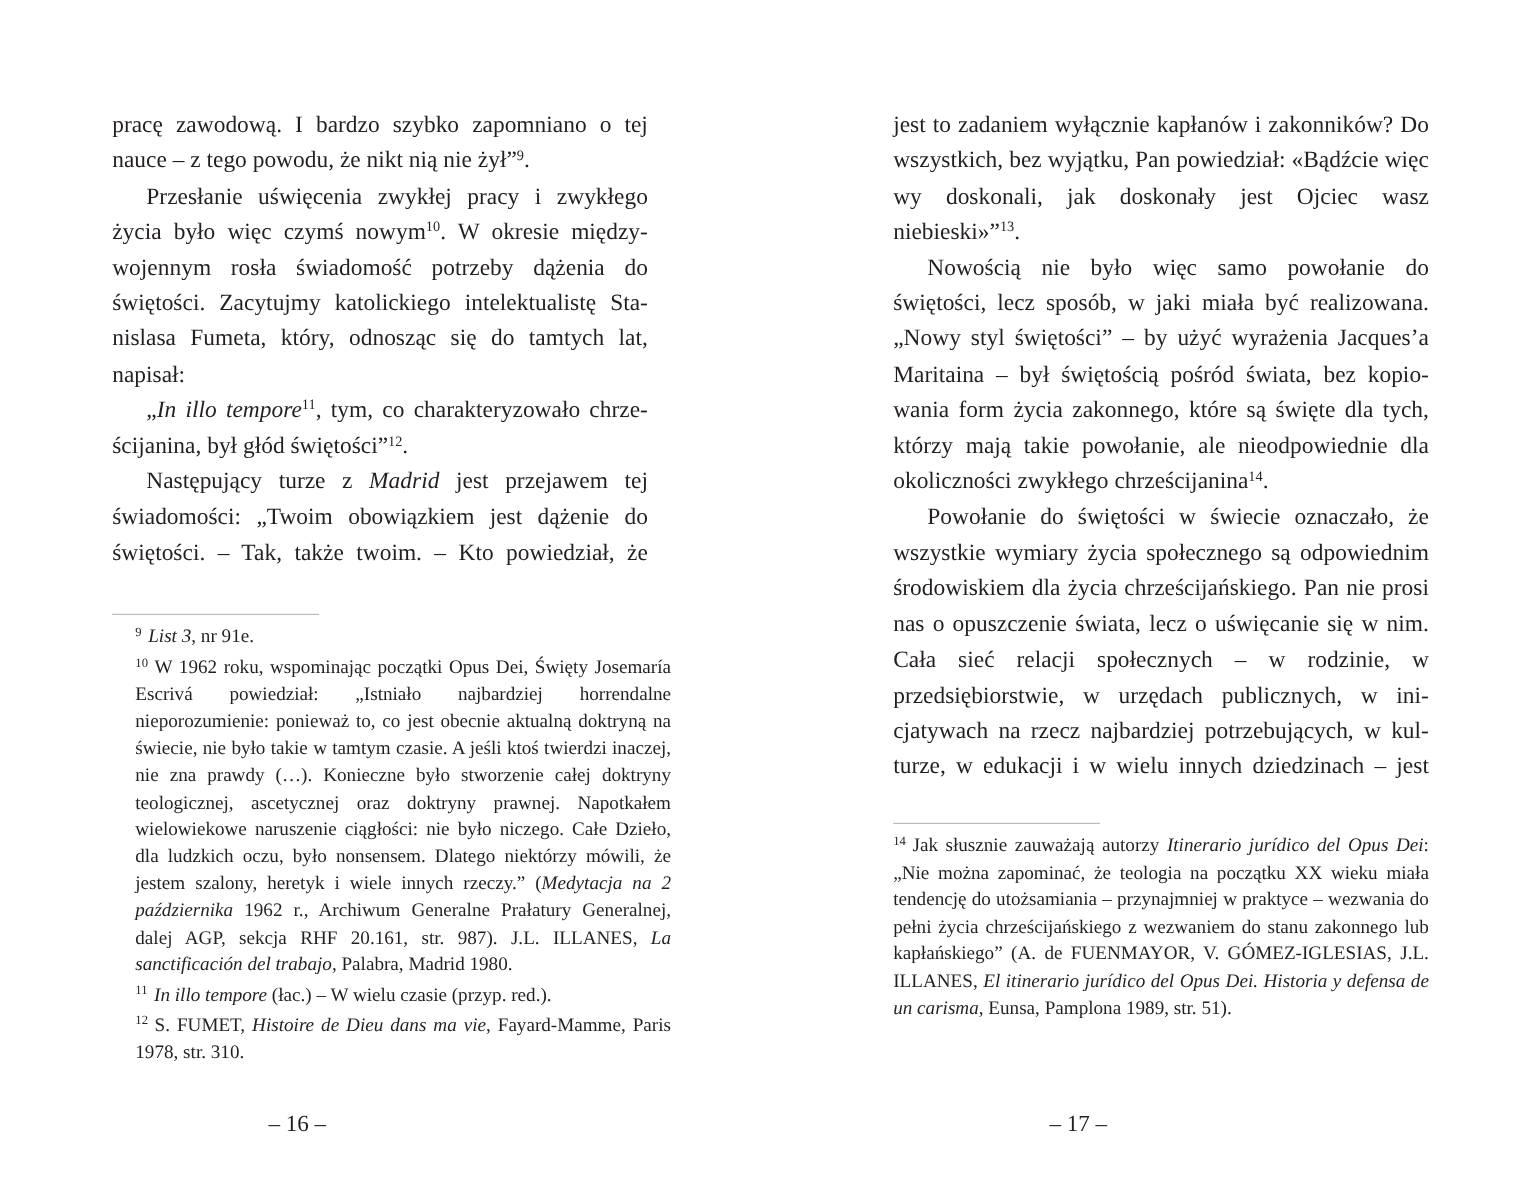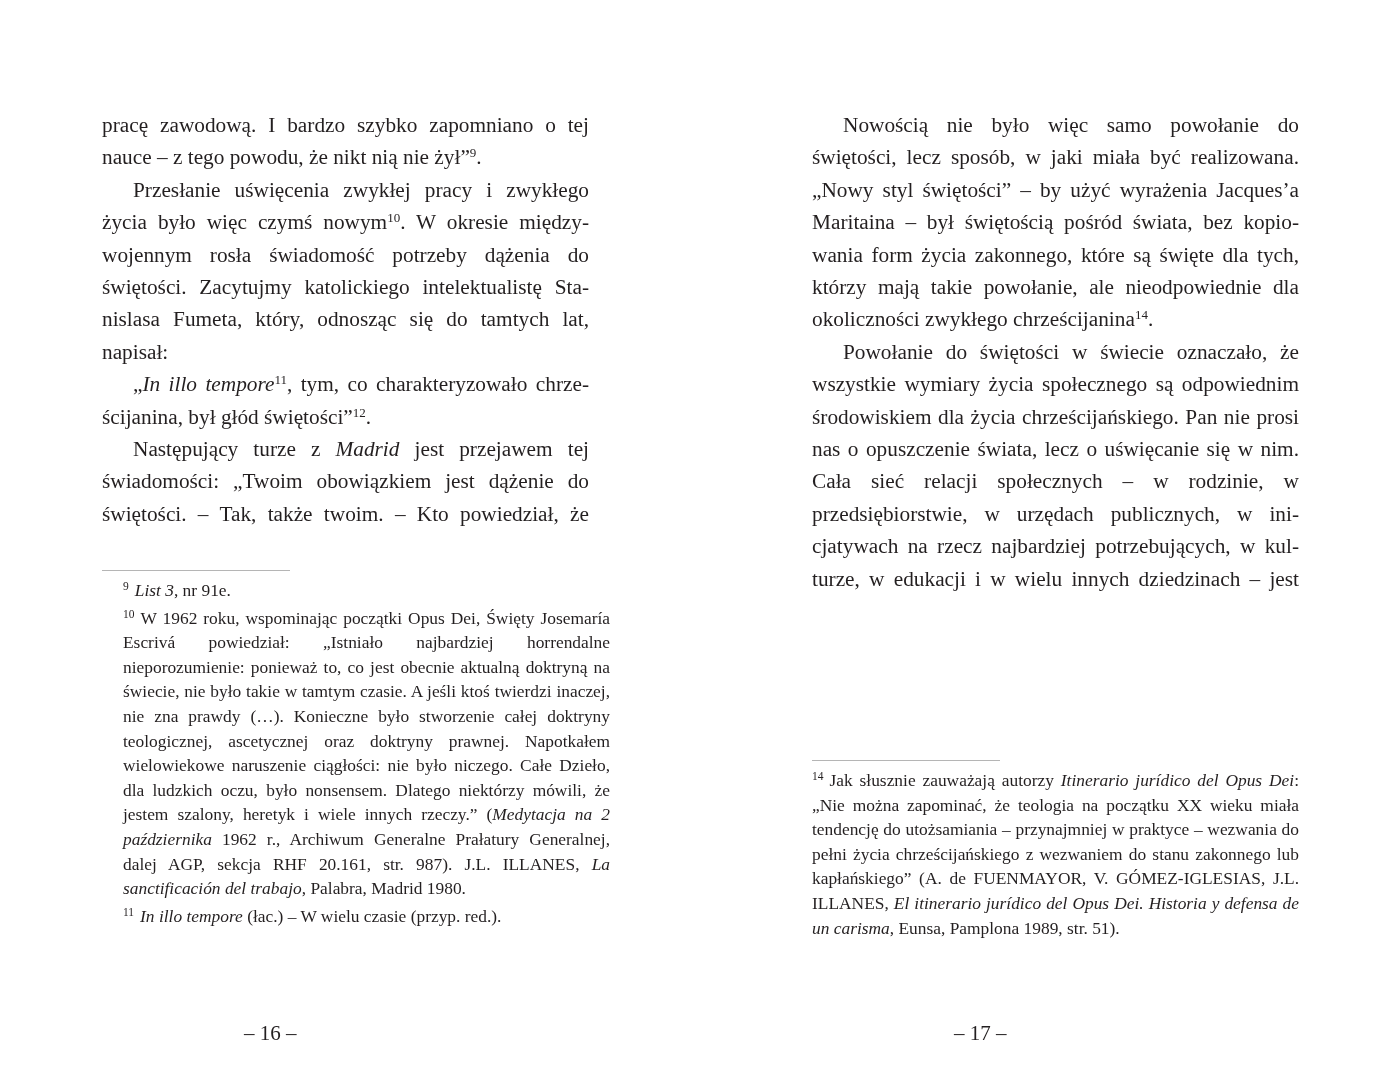--- a/index.html
+++ b/index.html
@@ -10,21 +10,21 @@
     body {
       width: 1400px;
       height: 1077px;
       position: relative;
       overflow: hidden;
       font-family: "Liberation Serif", "DejaVu Serif", serif;
       color: #231f20;
     }
     .page {
       position: absolute;
-      top: 12px;
+      top: 0;
       width: 700px;
       height: 787px;
     }
     .page.left { left: 0; }
     .page.right { left: 700px; }
 
     .body-text {
       position: absolute;
       width: 487px;
       font-size: 21.3px;
@@ -101,27 +101,29 @@
     <p class="indent"><span>„</span><em>In illo tempore</em><sup class="fn">11</sup><span>, tym, co charakteryzowało chrze­ścijanina, był głód świętości”</span><sup class="fn">12</sup><span>.</span></p>
     <p class="indent justify-all"><span>Następujący turze z </span><em>Madrid</em><span> jest przejawem tej świadomości: „Twoim obowiązkiem jest dążenie do świętości. – Tak, także twoim. – Kto powiedział, że</span></p>
   </div>
 
   <div class="fn-rule"></div>
 
   <div class="footnotes">
     <p class="footnote last-left"><span class="fn-num">9</span><em>List 3</em><span>, nr 91e.</span></p>
     <p class="footnote last-left"><span class="fn-num">10</span><span>W 1962 roku, wspominając początki Opus Dei, Święty Josemaría Escrivá powiedział: „Istniało najbardziej horrendalne nieporozumienie: ponieważ to, co jest obecnie aktualną doktryną na świecie, nie było takie w tamtym czasie. A jeśli ktoś twierdzi inaczej, nie zna prawdy (…). Konieczne było stworzenie całej doktryny teologicznej, ascetycznej oraz doktryny prawnej. Napotkałem wielowiekowe naruszenie ciągłości: nie było niczego. Całe Dzieło, dla ludzkich oczu, było nonsensem. Dlatego niektórzy mówili, że jestem szalony, heretyk i wiele innych rzeczy.” (</span><em>Medytacja na 2 października</em><span> 1962 r., Archiwum Generalne Prałatury Generalnej, dalej AGP, sekcja RHF 20.161, str. 987). J.L. ILLANES, </span><em>La sanctificación del trabajo</em><span>, Palabra, Madrid 1980.</span></p>
     <p class="footnote last-left"><span class="fn-num">11</span><em>In illo tempore</em><span> (łac.) – W wielu czasie (przyp. red.).</span></p>
+    <p class="footnote last-left"><span class="fn-num">12</span><span>S. FUMET, </span><em>Histoire de Dieu dans ma vie</em><span>, Fayard-Mamme, Paris 1978, str. 310.</span></p>
   </div>
 
   <div class="page-number">– 16 –</div>
 </div>
 
 <div class="page right">
   <div class="body-text">
+    <p class="noindent"><span>jest to zadaniem wyłącznie kapłanów i zakonników? Do wszystkich, bez wyjątku, Pan powiedział: «Bądź­cie więc wy doskonali, jak doskonały jest Ojciec wasz niebieski»”</span><sup class="fn">13</sup><span>.</span></p>
     <p class="indent"><span>Nowością nie było więc samo powołanie do świętości, lecz sposób, w jaki miała być realizowana. „Nowy styl świętości” – by użyć wyrażenia Jacques’a Maritaina – był świętością pośród świata, bez kopio­wania form życia zakonnego, które są święte dla tych, którzy mają takie powołanie, ale nieodpowiednie dla okoliczności zwykłego chrześcijanina</span><sup class="fn">14</sup><span>.</span></p>
     <p class="indent justify-all"><span>Powołanie do świętości w świecie oznaczało, że wszystkie wymiary życia społecznego są odpowied­nim środowiskiem dla życia chrześcijańskiego. Pan nie prosi nas o opuszczenie świata, lecz o uświęcanie się w nim. Cała sieć relacji społecznych – w rodzinie, w przedsiębiorstwie, w urzędach publicznych, w ini­cjatywach na rzecz najbardziej potrzebujących, w kul­turze, w edukacji i w wielu innych dziedzinach – jest</span></p>
   </div>
 
   <div class="fn-rule"></div>
 
   <div class="footnotes">
     <p class="footnote last-left"><span class="fn-num">14</span><span>Jak słusznie zauważają autorzy </span><em>Itinerario jurídico del Opus Dei</em><span>: „Nie można zapominać, że teologia na początku XX wieku miała tendencję do utożsamiania – przynajmniej w praktyce – wezwania do pełni życia chrześcijańskiego z wezwaniem do stanu zakonnego lub kapłańskiego” (A. de FUENMAYOR, V. GÓMEZ-IGLESIAS, J.L. ILLANES, </span><em>El itinerario jurídico del Opus Dei. Historia y defensa de un carisma</em><span>, Eunsa, Pamplona 1989, str. 51).</span></p>
   </div>
 

